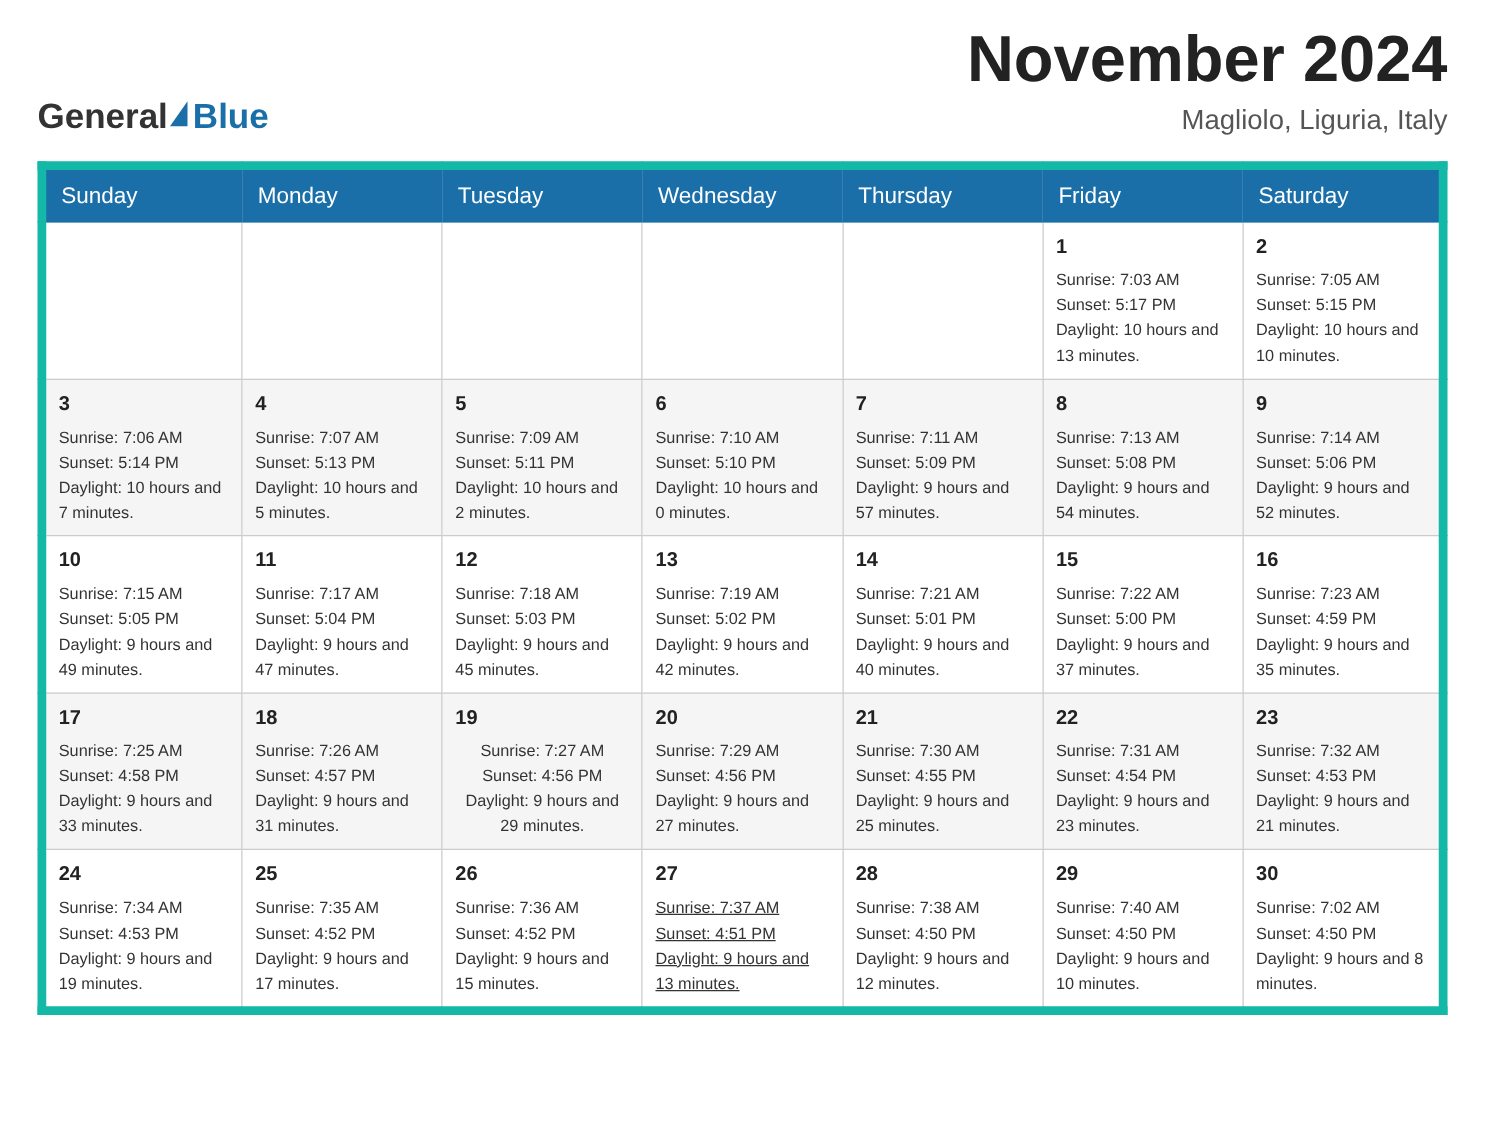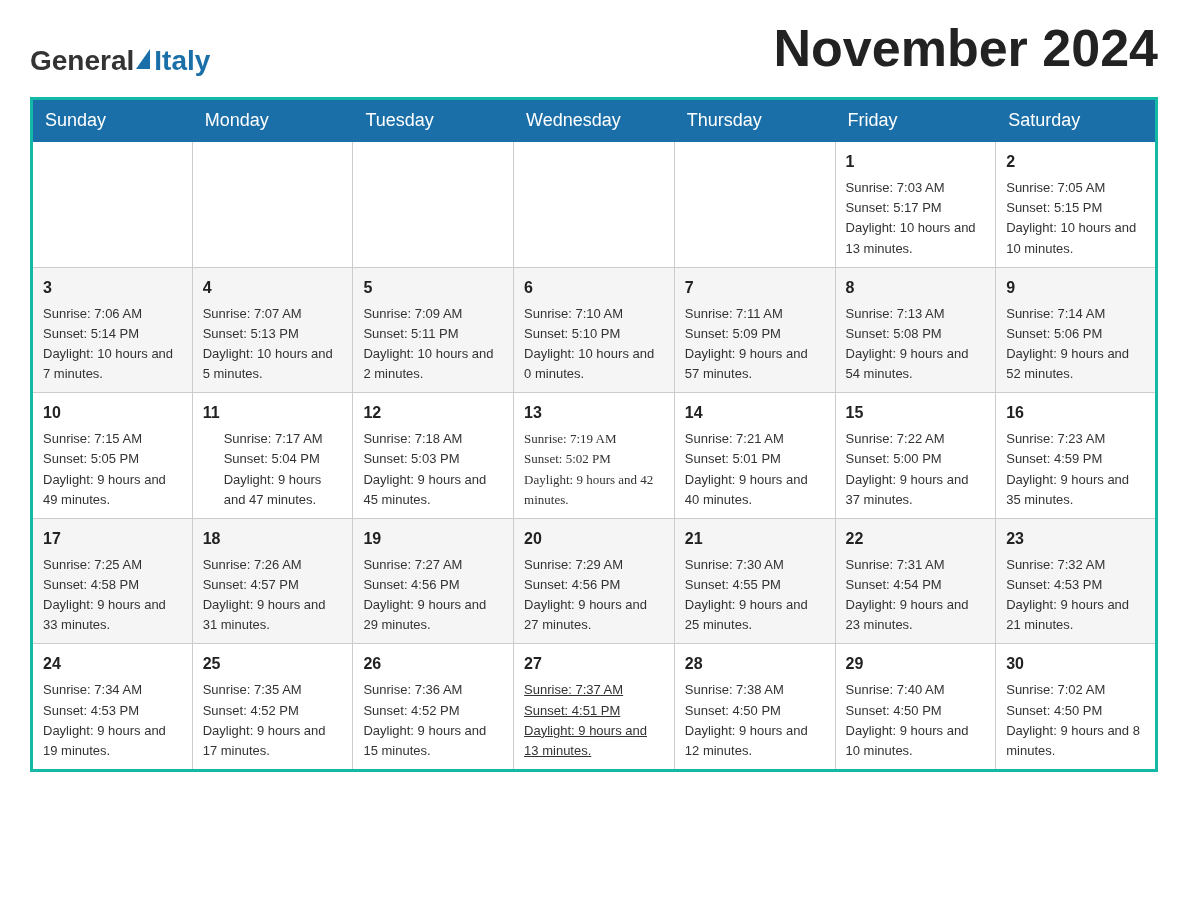--- a/index.html
+++ b/index.html
@@ -57,21 +57,21 @@
       line-height: 1.1;
     }
     .calendar-subtitle {
       font-size: 22px;
       color: #555;
       margin-top: 6px;
     }
     .calendar-table {
       width: 100%;
       border-collapse: collapse;
-      border: 3px solid #14b8a6;
+      border: 7px solid #14b8a6;
     }
     .calendar-table th {
       background-color: #1a6fa8;
       color: #fff;
       font-size: 18px;
       font-weight: normal;
       padding: 10px 12px;
       text-align: left;
       border: 1px solid #1a6fa8;
     }
@@ -106,25 +106,26 @@
     .calendar-table thead tr th { background-color: #1a6fa8; }
   </style>
 </head>
 <body>
 
 <div class="header">
   <div class="logo">
     <div class="logo-text">
       <span class="logo-general">General</span>
       <span class="logo-triangle"></span>
-      <span class="logo-blue">Italy</span>
+      <span class="logo-blue">Blue</span>
     </div>
   </div>
   <div class="title-section">
     <div class="calendar-title">November 2024</div>
+    <div class="calendar-subtitle">Magliolo, Liguria, Italy</div>
   </div>
 </div>
 
 <table class="calendar-table">
   <thead>
     <tr>
     <th>Sunday</th>
         <th>Monday</th>
         <th>Tuesday</th>
         <th>Wednesday</th>
@@ -199,33 +200,33 @@
       </tr>
       <tr>
         <td>
           <span class="day-number">10</span>
           <div class="day-info" style="white-space: pre-line;">Sunrise: 7:15 AM
 Sunset: 5:05 PM
 Daylight: 9 hours and 49 minutes.</div>
         </td>
         <td>
           <span class="day-number">11</span>
-          <div class="day-info" style="white-space: pre-line; margin-left: 21px;">Sunrise: 7:17 AM
+          <div class="day-info" style="white-space: pre-line;">Sunrise: 7:17 AM
 Sunset: 5:04 PM
 Daylight: 9 hours and 47 minutes.</div>
         </td>
         <td>
           <span class="day-number">12</span>
           <div class="day-info" style="white-space: pre-line;">Sunrise: 7:18 AM
 Sunset: 5:03 PM
 Daylight: 9 hours and 45 minutes.</div>
         </td>
         <td>
           <span class="day-number">13</span>
-          <div class="day-info" style="white-space: pre-line; font-family: Liberation Serif, serif;">Sunrise: 7:19 AM
+          <div class="day-info" style="white-space: pre-line;">Sunrise: 7:19 AM
 Sunset: 5:02 PM
 Daylight: 9 hours and 42 minutes.</div>
         </td>
         <td>
           <span class="day-number">14</span>
           <div class="day-info" style="white-space: pre-line;">Sunrise: 7:21 AM
 Sunset: 5:01 PM
 Daylight: 9 hours and 40 minutes.</div>
         </td>
         <td>
@@ -249,21 +250,21 @@
 Daylight: 9 hours and 33 minutes.</div>
         </td>
         <td>
           <span class="day-number">18</span>
           <div class="day-info" style="white-space: pre-line;">Sunrise: 7:26 AM
 Sunset: 4:57 PM
 Daylight: 9 hours and 31 minutes.</div>
         </td>
         <td>
           <span class="day-number">19</span>
-          <div class="day-info" style="white-space: pre-line;">Sunrise: 7:27 AM
+          <div class="day-info" style="white-space: pre-line; text-align: center;">Sunrise: 7:27 AM
 Sunset: 4:56 PM
 Daylight: 9 hours and 29 minutes.</div>
         </td>
         <td>
           <span class="day-number">20</span>
           <div class="day-info" style="white-space: pre-line;">Sunrise: 7:29 AM
 Sunset: 4:56 PM
 Daylight: 9 hours and 27 minutes.</div>
         </td>
         <td>

